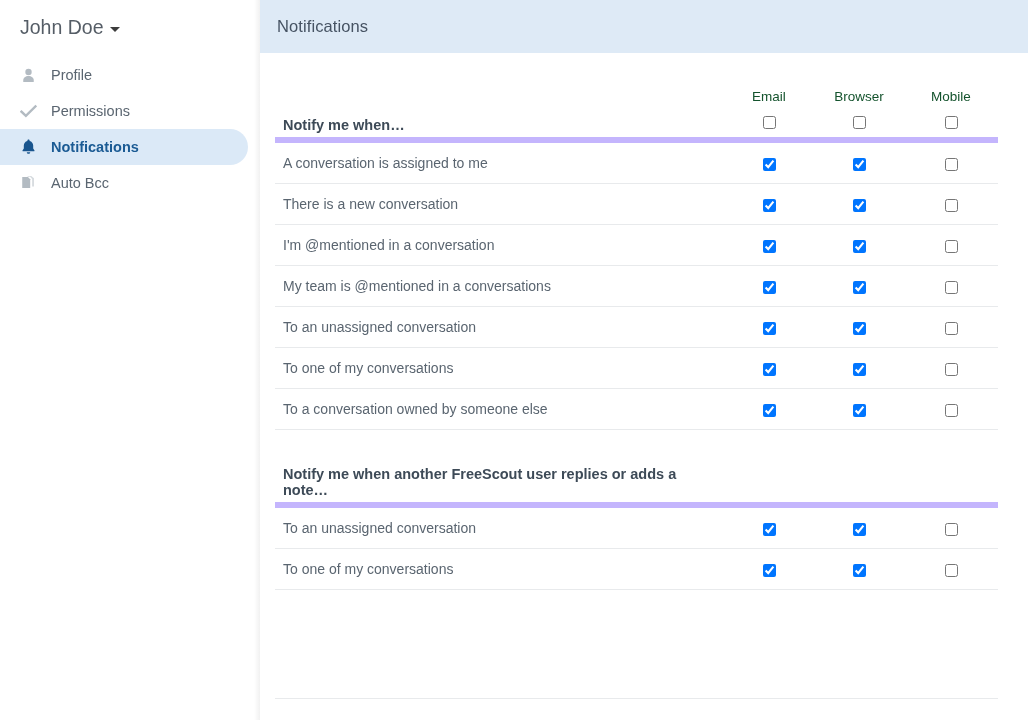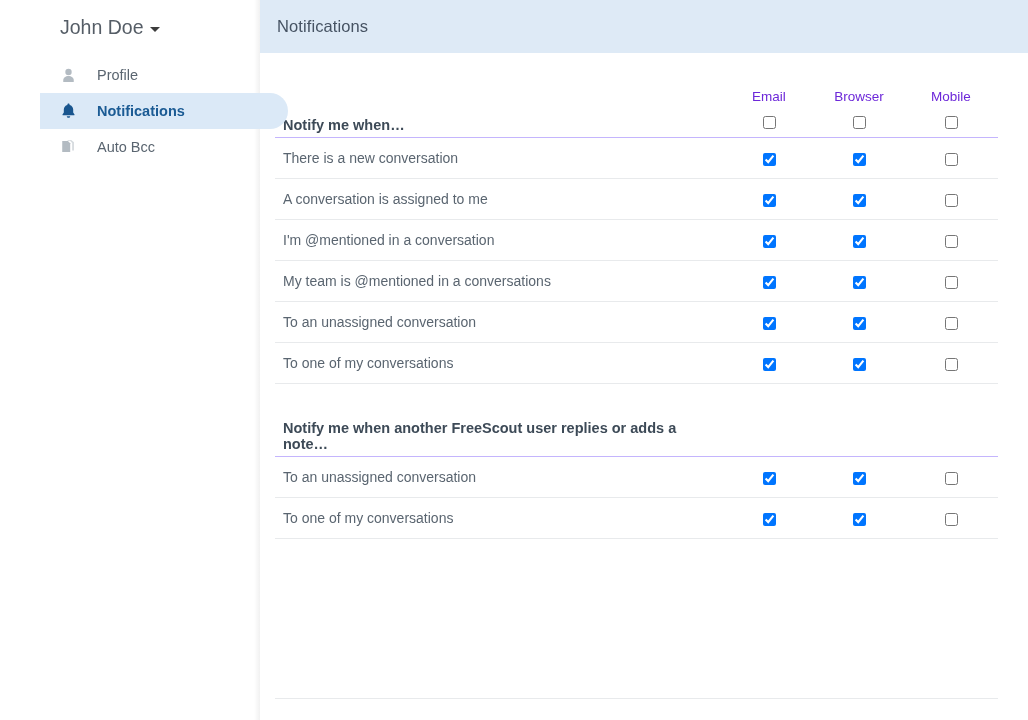--- a/index.html
+++ b/index.html
@@ -21,21 +21,21 @@
     background: #ffffff;
     position: relative;
     padding-top: 0;
   }
   .sidebar:after {
     content: ""; position: absolute; top: 0; right: 0;
     width: 6px; height: 100%;
     background: linear-gradient(to right, rgba(0,0,0,0.00), rgba(0,0,0,0.055));
     pointer-events: none;
   }
-  .sidebar-inner { position: relative; z-index: 2; margin-left: 40px; }
+  .sidebar-inner { position: relative; z-index: 2; }
 
   .user-name {
     font-size: 19.5px;
     color: #555d66;
     padding: 16px 0 0 20px;
     line-height: 22px;
     white-space: nowrap;
     display: flex;
     align-items: center;
     gap: 7px;
@@ -49,21 +49,21 @@
     border-right: 5px solid transparent;
     border-top: 5px solid #3c3c3c;
     margin-top: 4px;
   }
 
   .nav { margin-top: 19px; }
   .nav-item {
     display: flex; align-items: center;
     height: 36px;
     padding-left: 20px;
-    gap: 20px;
+    gap: 14px;
     color: #5a6570;
     font-size: 14.5px;
     cursor: pointer;
     border-top-right-radius: 18px;
     border-bottom-right-radius: 18px;
     width: 248px;
   }
   .nav-item .label { line-height: 1; }
   .nav-item.active {
     background: #dbe9f7;
@@ -121,33 +121,33 @@
     table-layout: fixed;
   }
   table.notif col.c-label { width: 449px; }
   table.notif col.c-email { width: 90px; }
   table.notif col.c-browser { width: 90px; }
   table.notif col.c-mobile { width: 94px; }
 
   .colhead th {
     font-size: 13.5px;
     font-weight: normal;
-    color: #6d28d9;
+    color: #14532d;
     text-align: center;
     padding: 0 0 4px 0;
     vertical-align: bottom;
     border: 0;
   }
   .colhead th.label-col { text-align: left; }
 
   .sec-row td {
     font-size: 14.5px;
     font-weight: bold;
     color: #3d4a57;
-    border-bottom: 1px solid #c4b5fd;
+    border-bottom: 6px solid #c4b5fd;
     padding: 5px 8px 4px 8px;
     vertical-align: bottom;
     height: 27px;
   }
   .sec-row td.chk-cell { padding-bottom: 8px; }
   .sec-row.spaced td { padding-top: 36px; }
 
   .data-row td {
     font-size: 14px;
     color: #5a6570;
@@ -195,20 +195,28 @@
         <div class="nav-item">
           <span class="nav-icon">
             <svg width="15" height="15" viewBox="0 0 16 16" fill="currentColor">
               <circle cx="8" cy="4.3" r="3.4"></circle>
               <path d="M8 8.6c-3.1 0-5.6 1.9-5.6 4.2v2.2h11.2v-2.2c0-2.3-2.5-4.2-5.6-4.2z"></path>
             </svg>
           </span>
           <span class="label">Profile</span>
         </div>
 
+        <div class="nav-item">
+          <span class="nav-icon">
+            <svg width="17" height="15" viewBox="0 0 18 16" fill="none" stroke="currentColor" stroke-width="2.6" stroke-linecap="square">
+              <path d="M1.5 8.2 L6.2 12.6 L16.4 2.6"></path>
+            </svg>
+          </span>
+          <span class="label">Permissions</span>
+        </div>
 
         <div class="nav-item active">
           <span class="nav-icon">
             <svg width="15" height="16" viewBox="0 0 16 17" fill="currentColor">
               <path d="M8 0.4c-.7 0-1.2.5-1.2 1.1v.6C4.5 2.6 3 4.6 3 7v3L1.6 12.1c-.2.4.1.9.6.9h11.6c.5 0 .8-.5.6-.9L13 10V7c0-2.4-1.5-4.4-3.8-4.9v-.6c0-.6-.5-1.1-1.2-1.1z"></path>
               <path d="M6.2 14c0 1 .8 1.8 1.8 1.8s1.8-.8 1.8-1.8z"></path>
             </svg>
           </span>
           <span class="label">Notifications</span>
         </div>
@@ -252,51 +260,57 @@
           </tr>
         </thead>
         <tbody id="notif-body">
             <tr class="sec-row">
               <td>Notify me when…</td>
               <td class="chk-cell"><input type="checkbox" style=""></td>
               <td class="chk-cell"><input type="checkbox" style=""></td>
               <td class="chk-cell"><input type="checkbox" style=""></td>
             </tr>
             <tr class="data-row">
+              <td class="label-cell">A conversation is assigned to me</td>
+              <td class="chk-cell"><input type="checkbox" checked="" style=""></td>
+              <td class="chk-cell"><input type="checkbox" checked="" style=""></td>
+              <td class="chk-cell"><input type="checkbox" style=""></td>
+            </tr>
+            <tr class="data-row">
               <td class="label-cell">There is a new conversation</td>
               <td class="chk-cell"><input type="checkbox" checked="" style=""></td>
               <td class="chk-cell"><input type="checkbox" checked="" style=""></td>
               <td class="chk-cell"><input type="checkbox" style=""></td>
             </tr>
             <tr class="data-row">
-              <td class="label-cell">A conversation is assigned to me</td>
-              <td class="chk-cell"><input type="checkbox" checked="" style=""></td>
-              <td class="chk-cell"><input type="checkbox" checked="" style=""></td>
-              <td class="chk-cell"><input type="checkbox" style=""></td>
-            </tr>
-            <tr class="data-row">
               <td class="label-cell">I'm @mentioned in a conversation</td>
               <td class="chk-cell"><input type="checkbox" checked="" style=""></td>
               <td class="chk-cell"><input type="checkbox" checked="" style=""></td>
               <td class="chk-cell"><input type="checkbox" style=""></td>
             </tr>
             <tr class="data-row">
               <td class="label-cell">My team is @mentioned in a conversations</td>
               <td class="chk-cell"><input type="checkbox" checked="" style=""></td>
               <td class="chk-cell"><input type="checkbox" checked="" style=""></td>
               <td class="chk-cell"><input type="checkbox" style=""></td>
             </tr>
             <tr class="data-row">
               <td class="label-cell">To an unassigned conversation</td>
               <td class="chk-cell"><input type="checkbox" checked="" style=""></td>
               <td class="chk-cell"><input type="checkbox" checked="" style=""></td>
               <td class="chk-cell"><input type="checkbox" style=""></td>
             </tr>
             <tr class="data-row">
               <td class="label-cell">To one of my conversations</td>
+              <td class="chk-cell"><input type="checkbox" checked="" style=""></td>
+              <td class="chk-cell"><input type="checkbox" checked="" style=""></td>
+              <td class="chk-cell"><input type="checkbox" style=""></td>
+            </tr>
+            <tr class="data-row">
+              <td class="label-cell">To a conversation owned by someone else</td>
               <td class="chk-cell"><input type="checkbox" checked="" style=""></td>
               <td class="chk-cell"><input type="checkbox" checked="" style=""></td>
               <td class="chk-cell"><input type="checkbox" style=""></td>
             </tr>
             <tr class="sec-row spaced">
               <td>Notify me when another FreeScout user replies or adds a note…</td>
               <td class="chk-cell"></td>
               <td class="chk-cell"></td>
               <td class="chk-cell"></td>
             </tr>

